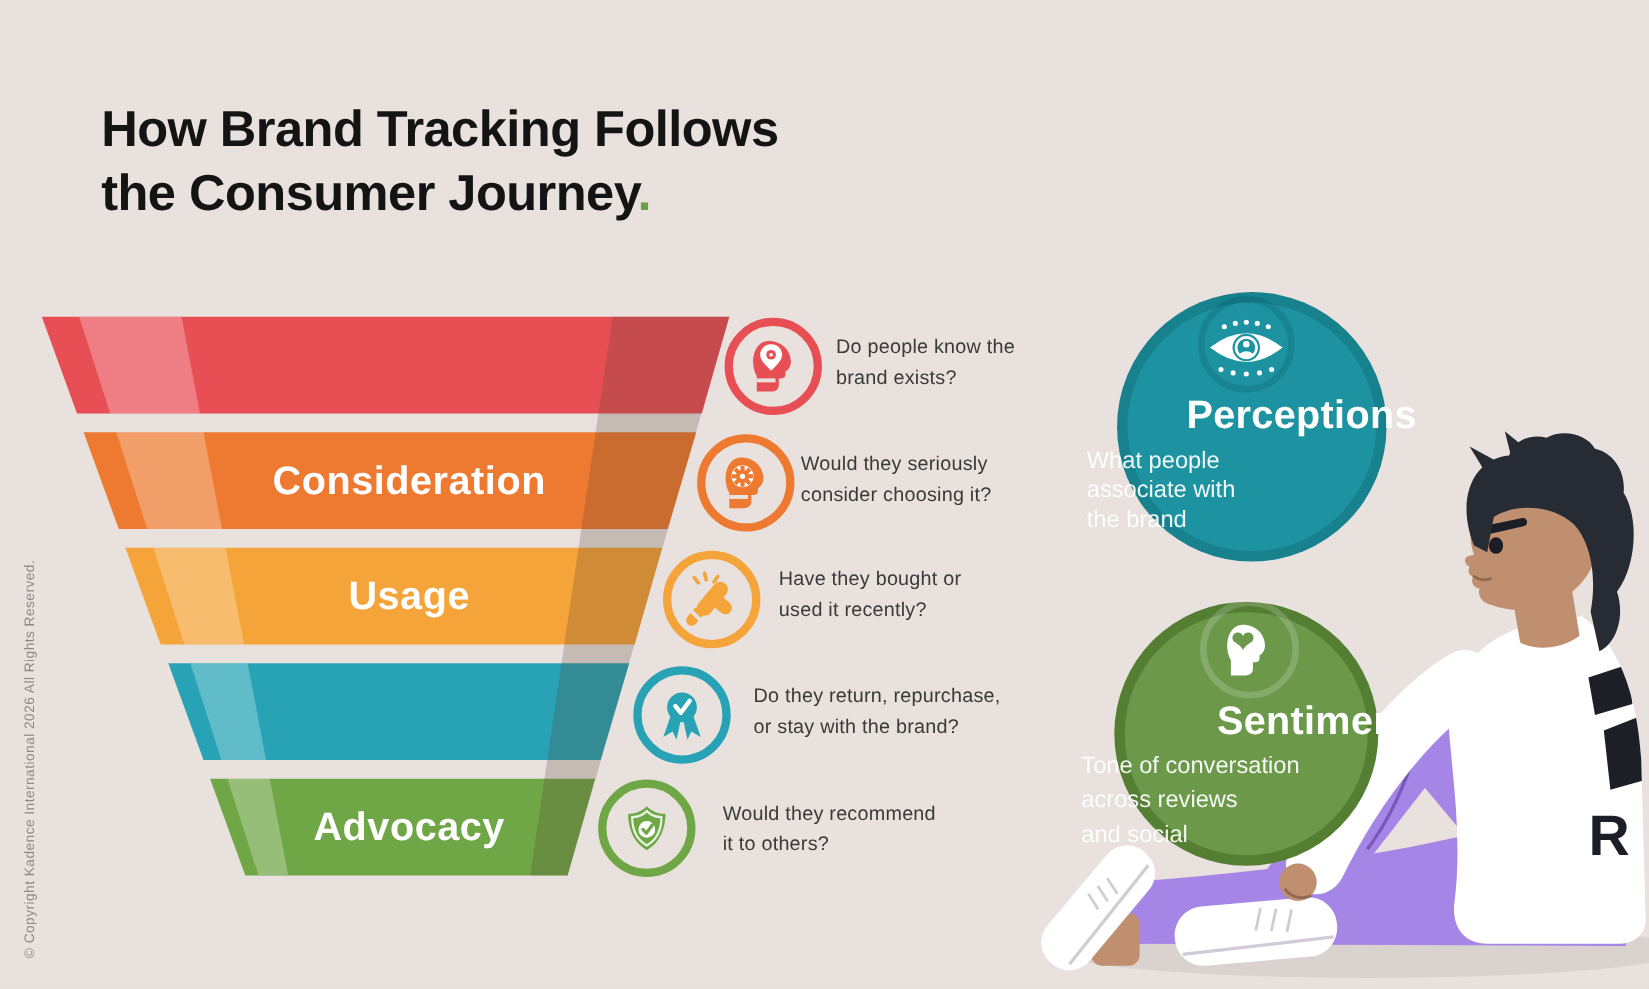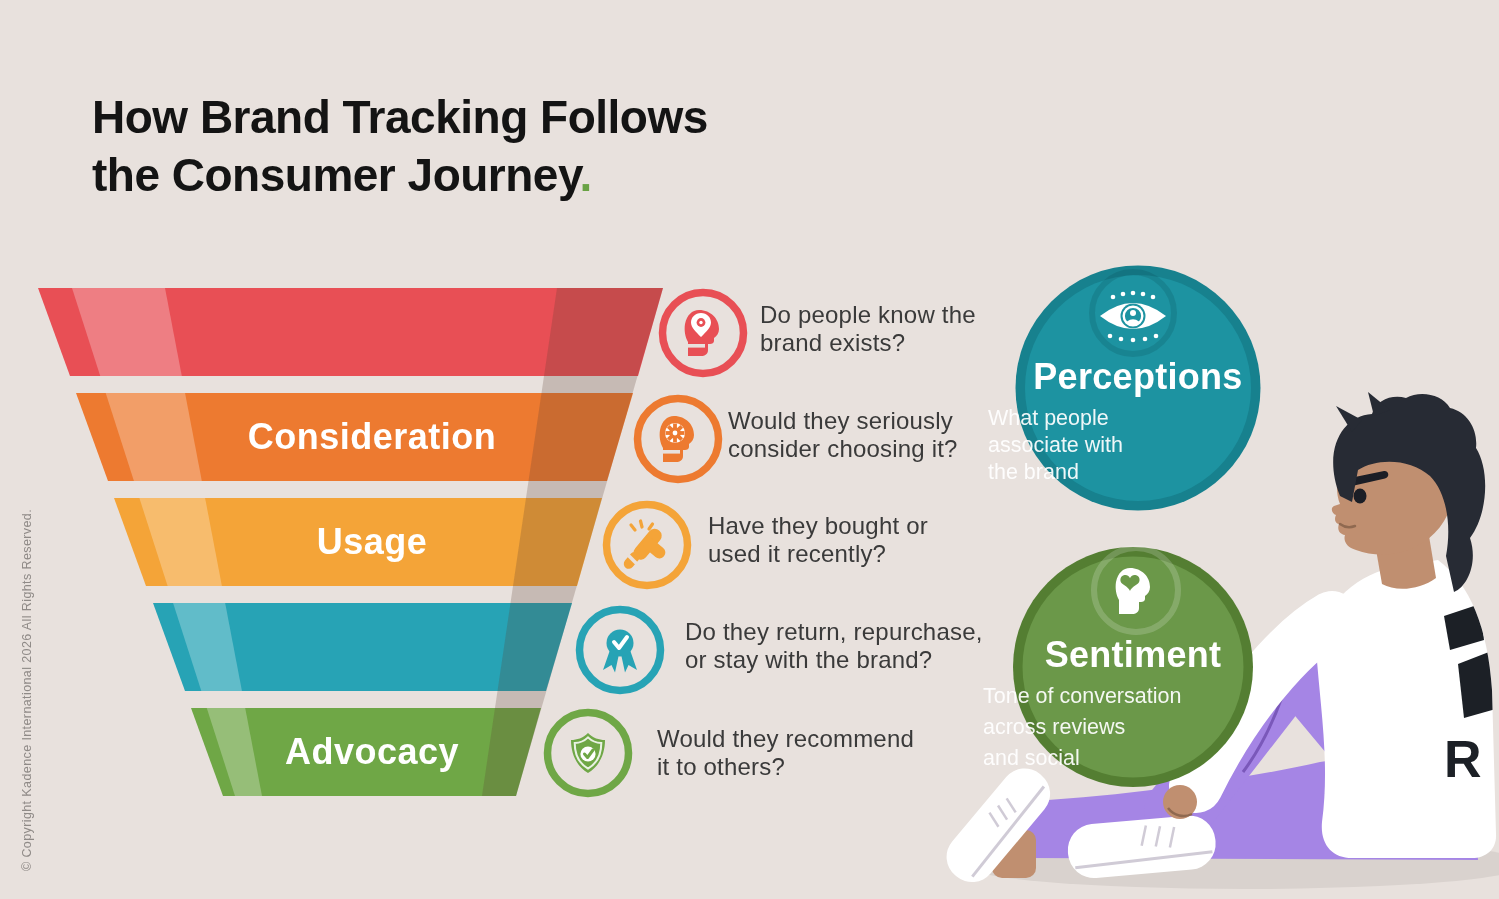--- a/index.html
+++ b/index.html
@@ -13,25 +13,25 @@
     font-size:46px;line-height:58px;font-weight:bold;
     color:#141414;letter-spacing:-0.5px;
   }
   .title .dot{color:#69a244;}
   .stage-label{
     left:172px;width:400px;height:48px;line-height:48px;
     text-align:center;font-size:36px;font-weight:bold;color:#ffffff;
     letter-spacing:0.5px;
   }
   .question{
-    font-size:24px;line-height:28px;color:#3a3a3a;
+    font-size:18px;line-height:28px;color:#3a3a3a;
     white-space:pre-line;letter-spacing:0.2px;
   }
   .bubble-title{
-    width:300px;text-align:center;font-size:36px;font-weight:bold;color:#ffffff;
+    width:300px;text-align:right;font-size:36px;font-weight:bold;color:#ffffff;
     letter-spacing:0.3px;
   }
   .bubble-desc{
     width:300px;font-size:21.5px;color:rgba(255,255,255,0.93);
     white-space:pre-line;
   }
   .copyright{
     left:27px;top:690px;width:max-content;
     transform:translate(-50%,-50%) rotate(-90deg);
     font-size:12.5px;color:#8f8a87;letter-spacing:0.4px;

